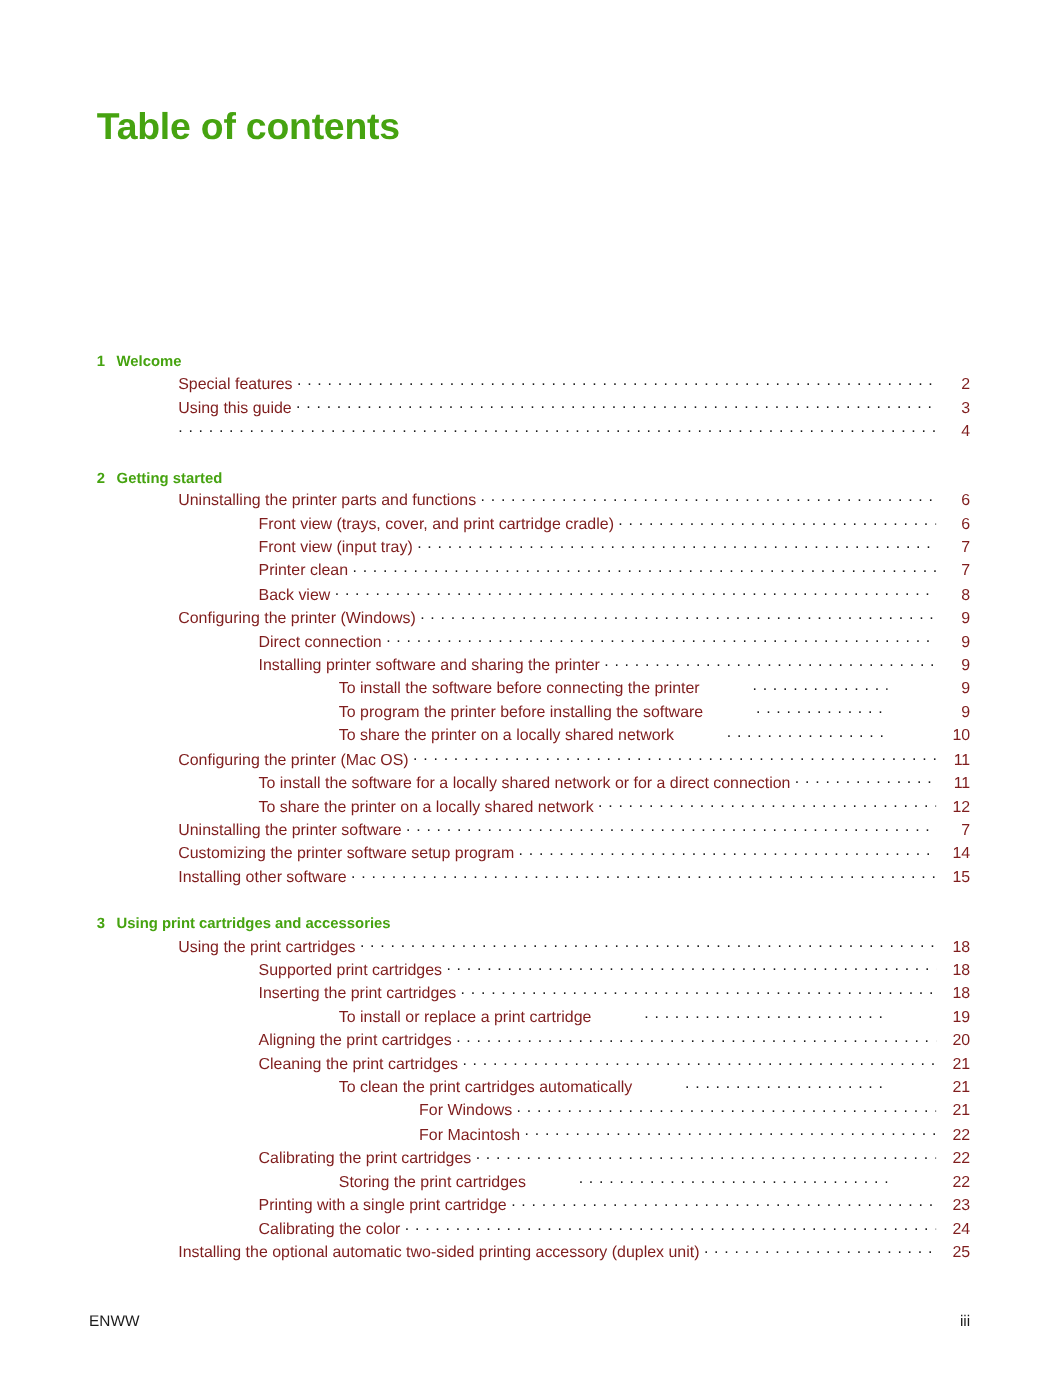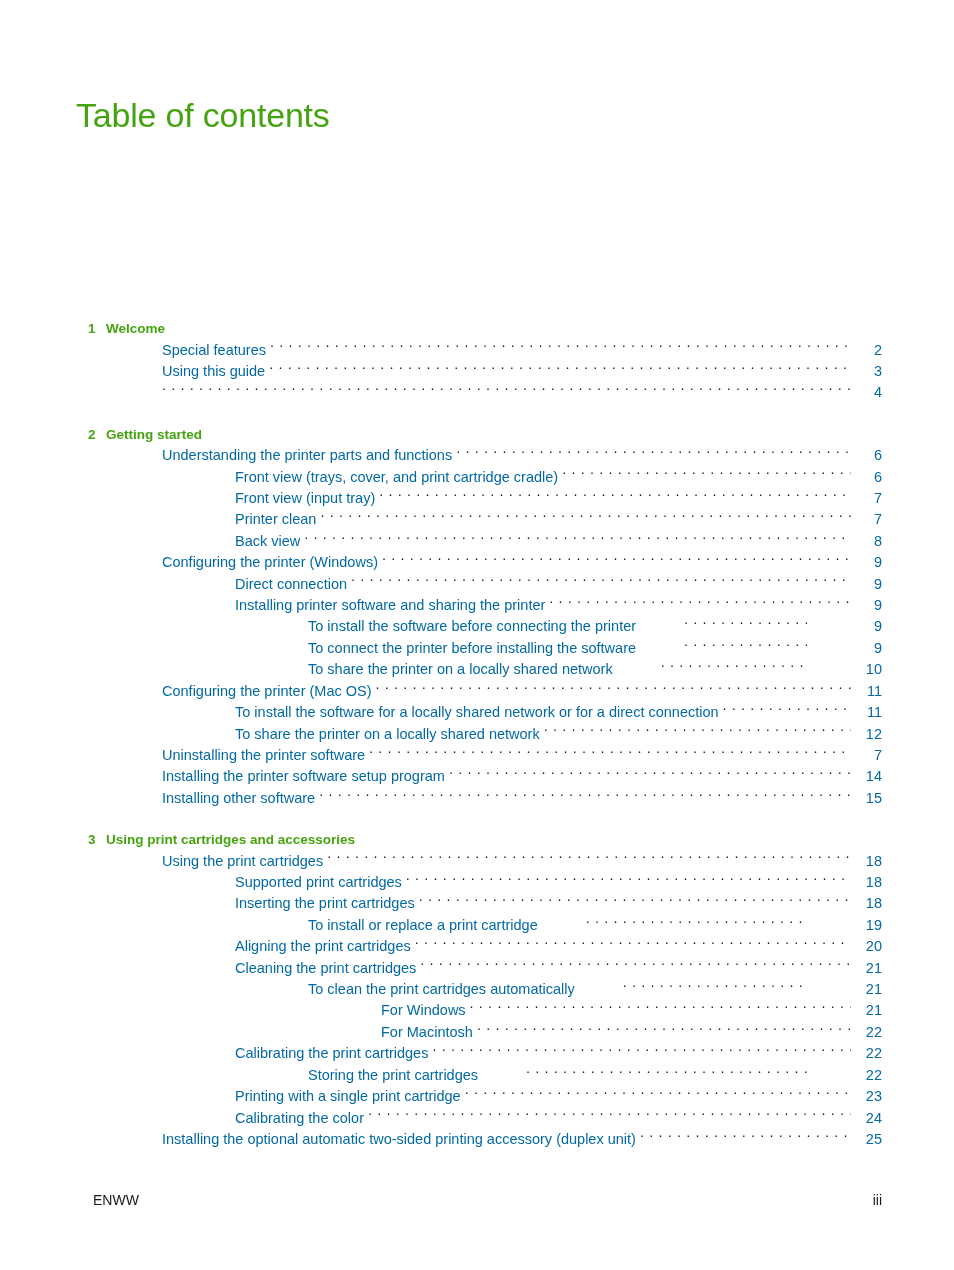--- a/index.html
+++ b/index.html
@@ -12,24 +12,24 @@
     width: 954px;
     height: 1270px;
     background: #ffffff;
     font-family: "Liberation Sans", sans-serif;
     overflow: hidden;
   }
 
   
   .doc-title {
     position: absolute;
-    left: 76px;
+    left: 88px;
     top: 96px;
     font-size: 34px;
-    font-weight: normal;
+    font-weight: bold;
     color: #46a310;
     letter-spacing: -0.2px;
     white-space: nowrap;
   }
 
   
   .toc {
     position: absolute;
     left: 88px;
     top: 318px;
@@ -55,23 +55,23 @@
   .chapter-num {
     width: 18px;
     flex: 0 0 18px;
   }
   .chapter-title {
     flex: 0 1 auto;
   }
 
   .entry {
     display: flex;
-    align-items: flex-start;
+    align-items: center;
     font-size: 14.5px;
-    color: #0369a1;
+    color: #7f1d1d;
     line-height: 21.4px;
     white-space: nowrap;
   }
   .entry .label {
     flex: 0 0 auto;
     padding-right: 4px;
   }
   .entry .leader {
     flex: 1 1 auto;
     overflow: hidden;
@@ -97,21 +97,21 @@
 
   
   .lvl-1 { padding-left: 74px; }
   .lvl-2 { padding-left: 147px; }
   .lvl-3 { padding-left: 220px; gap: 44px; }
   .lvl-4 { padding-left: 293px; }
 
   
   .footer {
     position: absolute;
-    left: 93px;
+    left: 81px;
     right: 72px;
     top: 1192px;
     display: flex;
     justify-content: space-between;
     align-items: baseline;
     font-size: 14px;
     color: #1a1a1a;
   }
   .footer-right {
     font-size: 14px;
@@ -145,21 +145,21 @@
           <span class="leader"></span>
           <span class="pageno">4</span>
         </div>
       </div>
       <div class="chapter">
         <div class="chapter-head" style="color: rgb(70, 163, 16);">
           <span class="chapter-num">2</span>
           <span class="chapter-title">Getting started</span>
         </div>
         <div class="entry lvl-1">
-          <span class="label">Understanding the printer parts and functions</span>
+          <span class="label">Uninstalling the printer parts and functions</span>
           <span class="leader"></span>
           <span class="pageno">6</span>
         </div>
         <div class="entry lvl-2">
           <span class="label">Front view (trays, cover, and print cartridge cradle)</span>
           <span class="leader"></span>
           <span class="pageno">6</span>
         </div>
         <div class="entry lvl-2">
           <span class="label">Front view (input tray)</span>
@@ -190,21 +190,21 @@
           <span class="label">Installing printer software and sharing the printer</span>
           <span class="leader"></span>
           <span class="pageno">9</span>
         </div>
         <div class="entry lvl-3">
           <span class="label">To install the software before connecting the printer</span>
           <span class="leader"></span>
           <span class="pageno">9</span>
         </div>
         <div class="entry lvl-3">
-          <span class="label">To connect the printer before installing the software</span>
+          <span class="label">To program the printer before installing the software</span>
           <span class="leader"></span>
           <span class="pageno">9</span>
         </div>
         <div class="entry lvl-3">
           <span class="label">To share the printer on a locally shared network</span>
           <span class="leader"></span>
           <span class="pageno">10</span>
         </div>
         <div class="entry lvl-1">
           <span class="label">Configuring the printer (Mac OS)</span>
@@ -220,21 +220,21 @@
           <span class="label">To share the printer on a locally shared network</span>
           <span class="leader"></span>
           <span class="pageno">12</span>
         </div>
         <div class="entry lvl-1">
           <span class="label">Uninstalling the printer software</span>
           <span class="leader"></span>
           <span class="pageno">7</span>
         </div>
         <div class="entry lvl-1">
-          <span class="label">Installing the printer software setup program</span>
+          <span class="label">Customizing the printer software setup program</span>
           <span class="leader"></span>
           <span class="pageno">14</span>
         </div>
         <div class="entry lvl-1">
           <span class="label">Installing other software</span>
           <span class="leader"></span>
           <span class="pageno">15</span>
         </div>
       </div>
       <div class="chapter">

